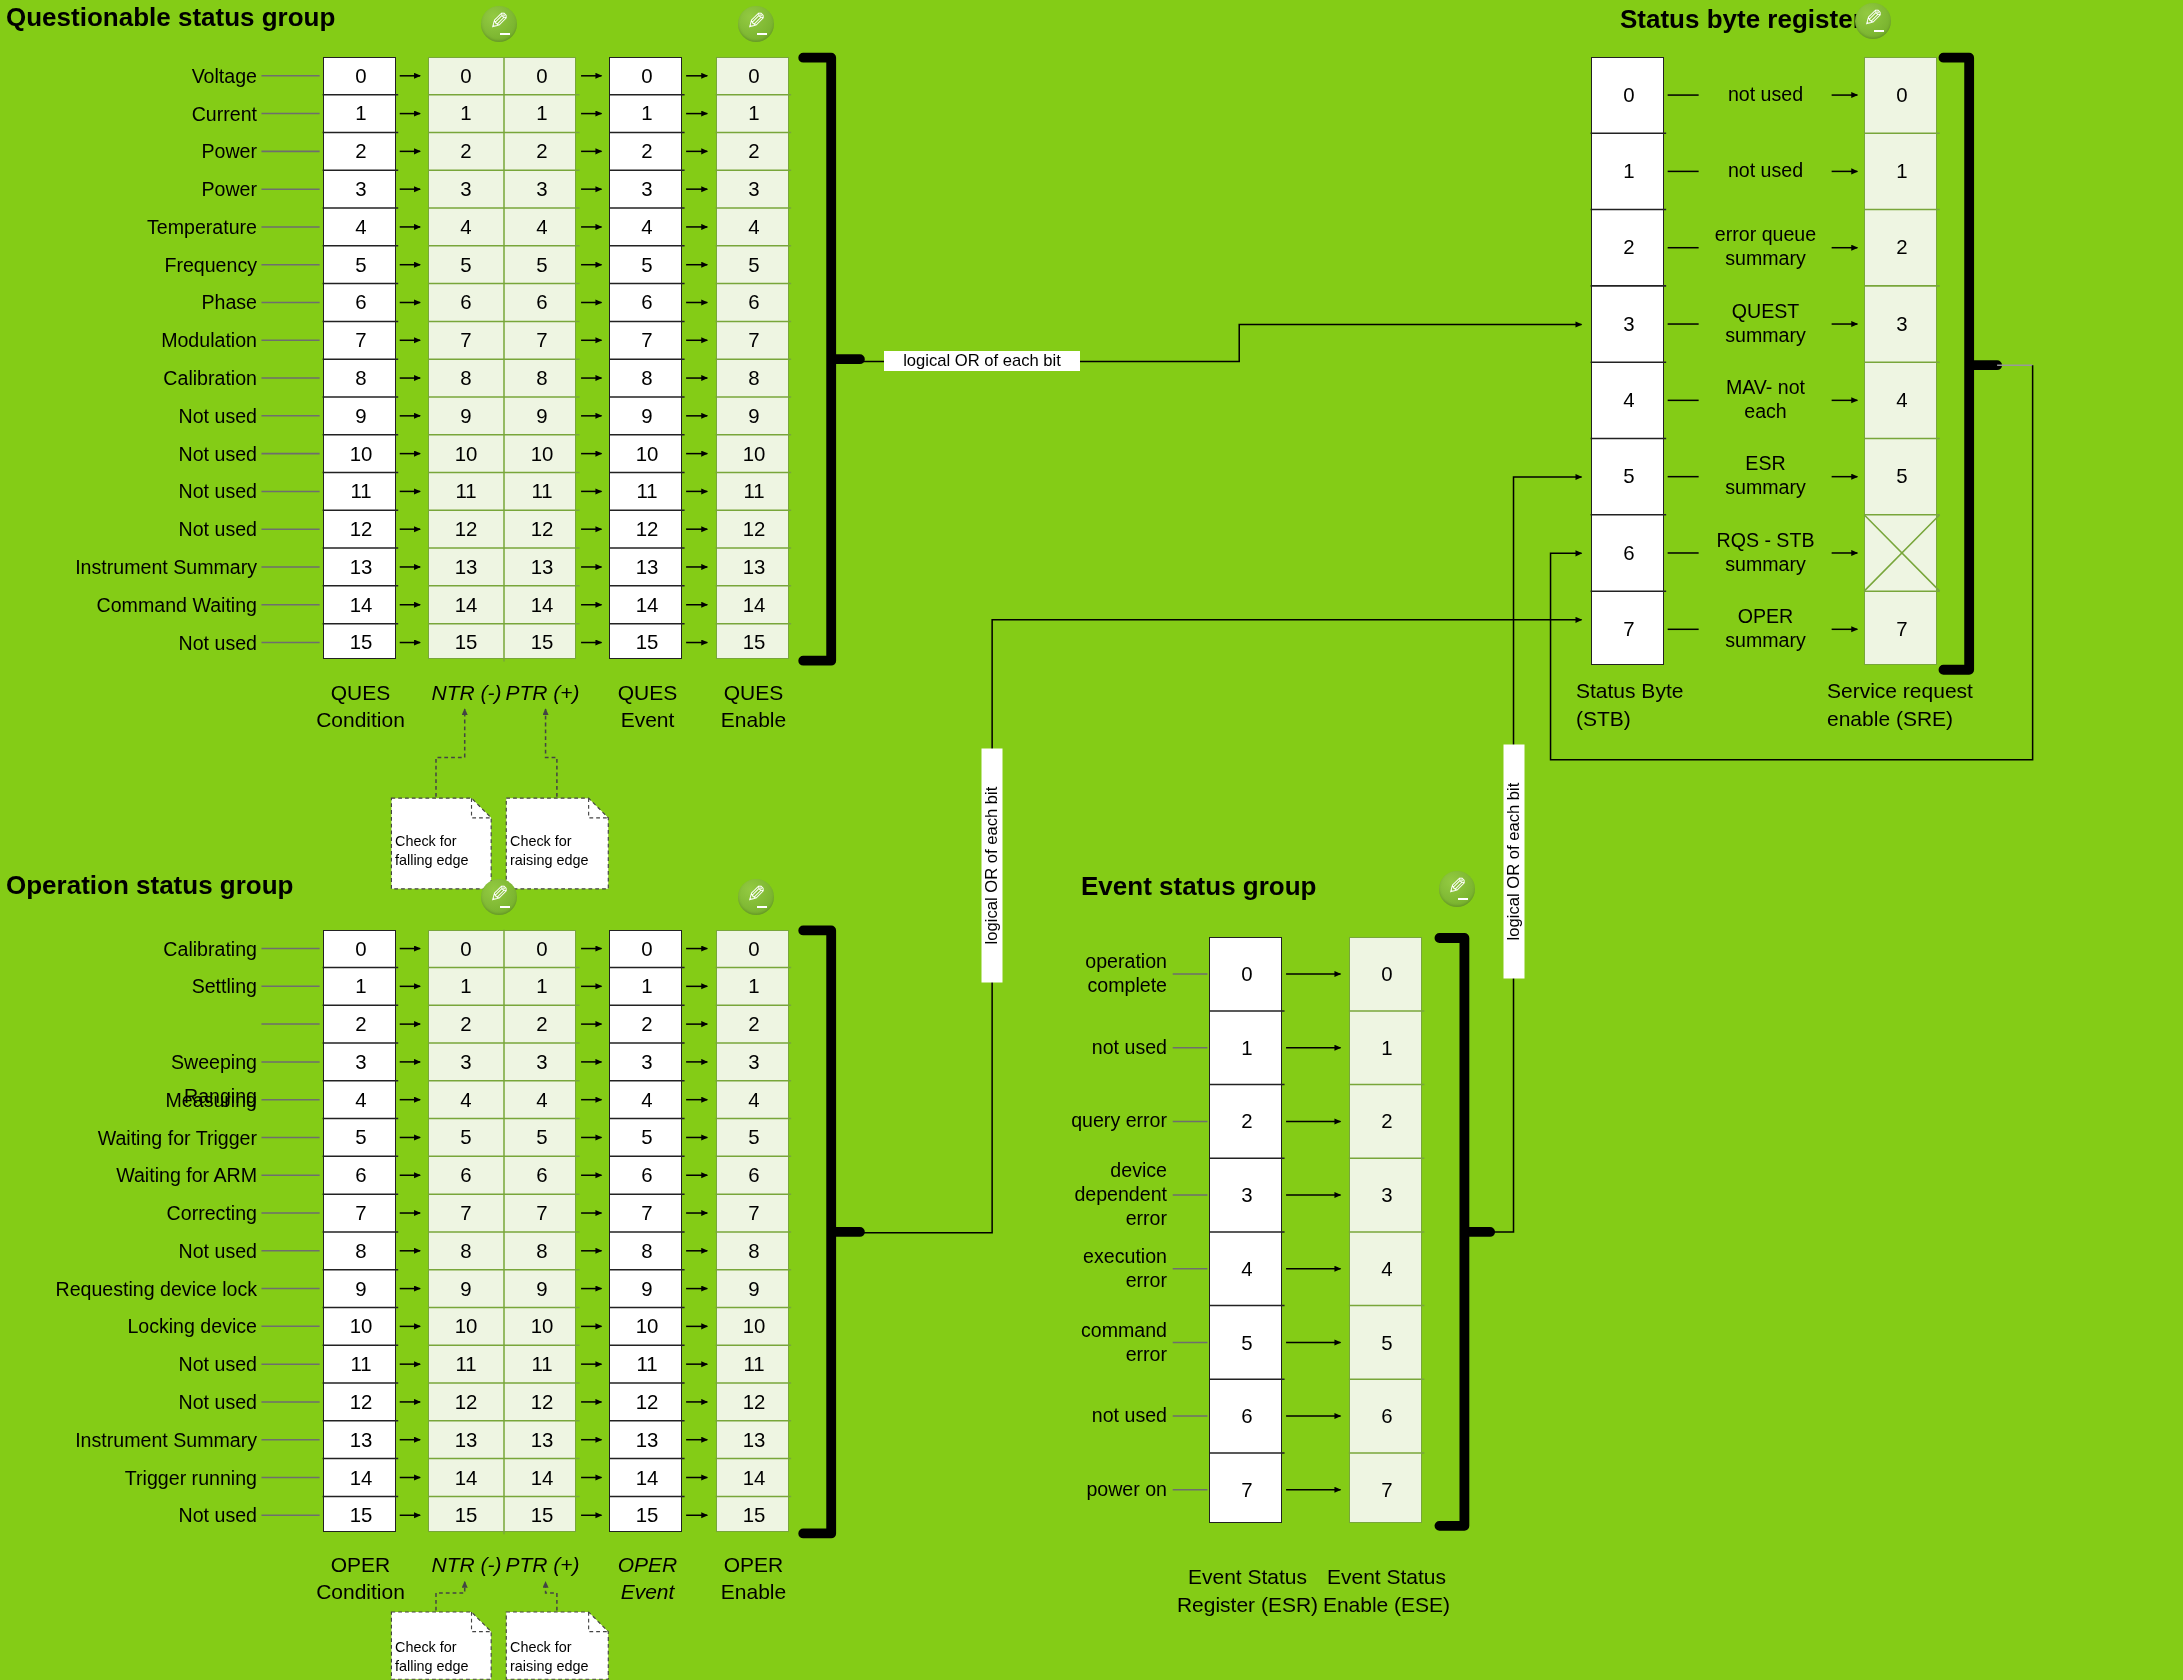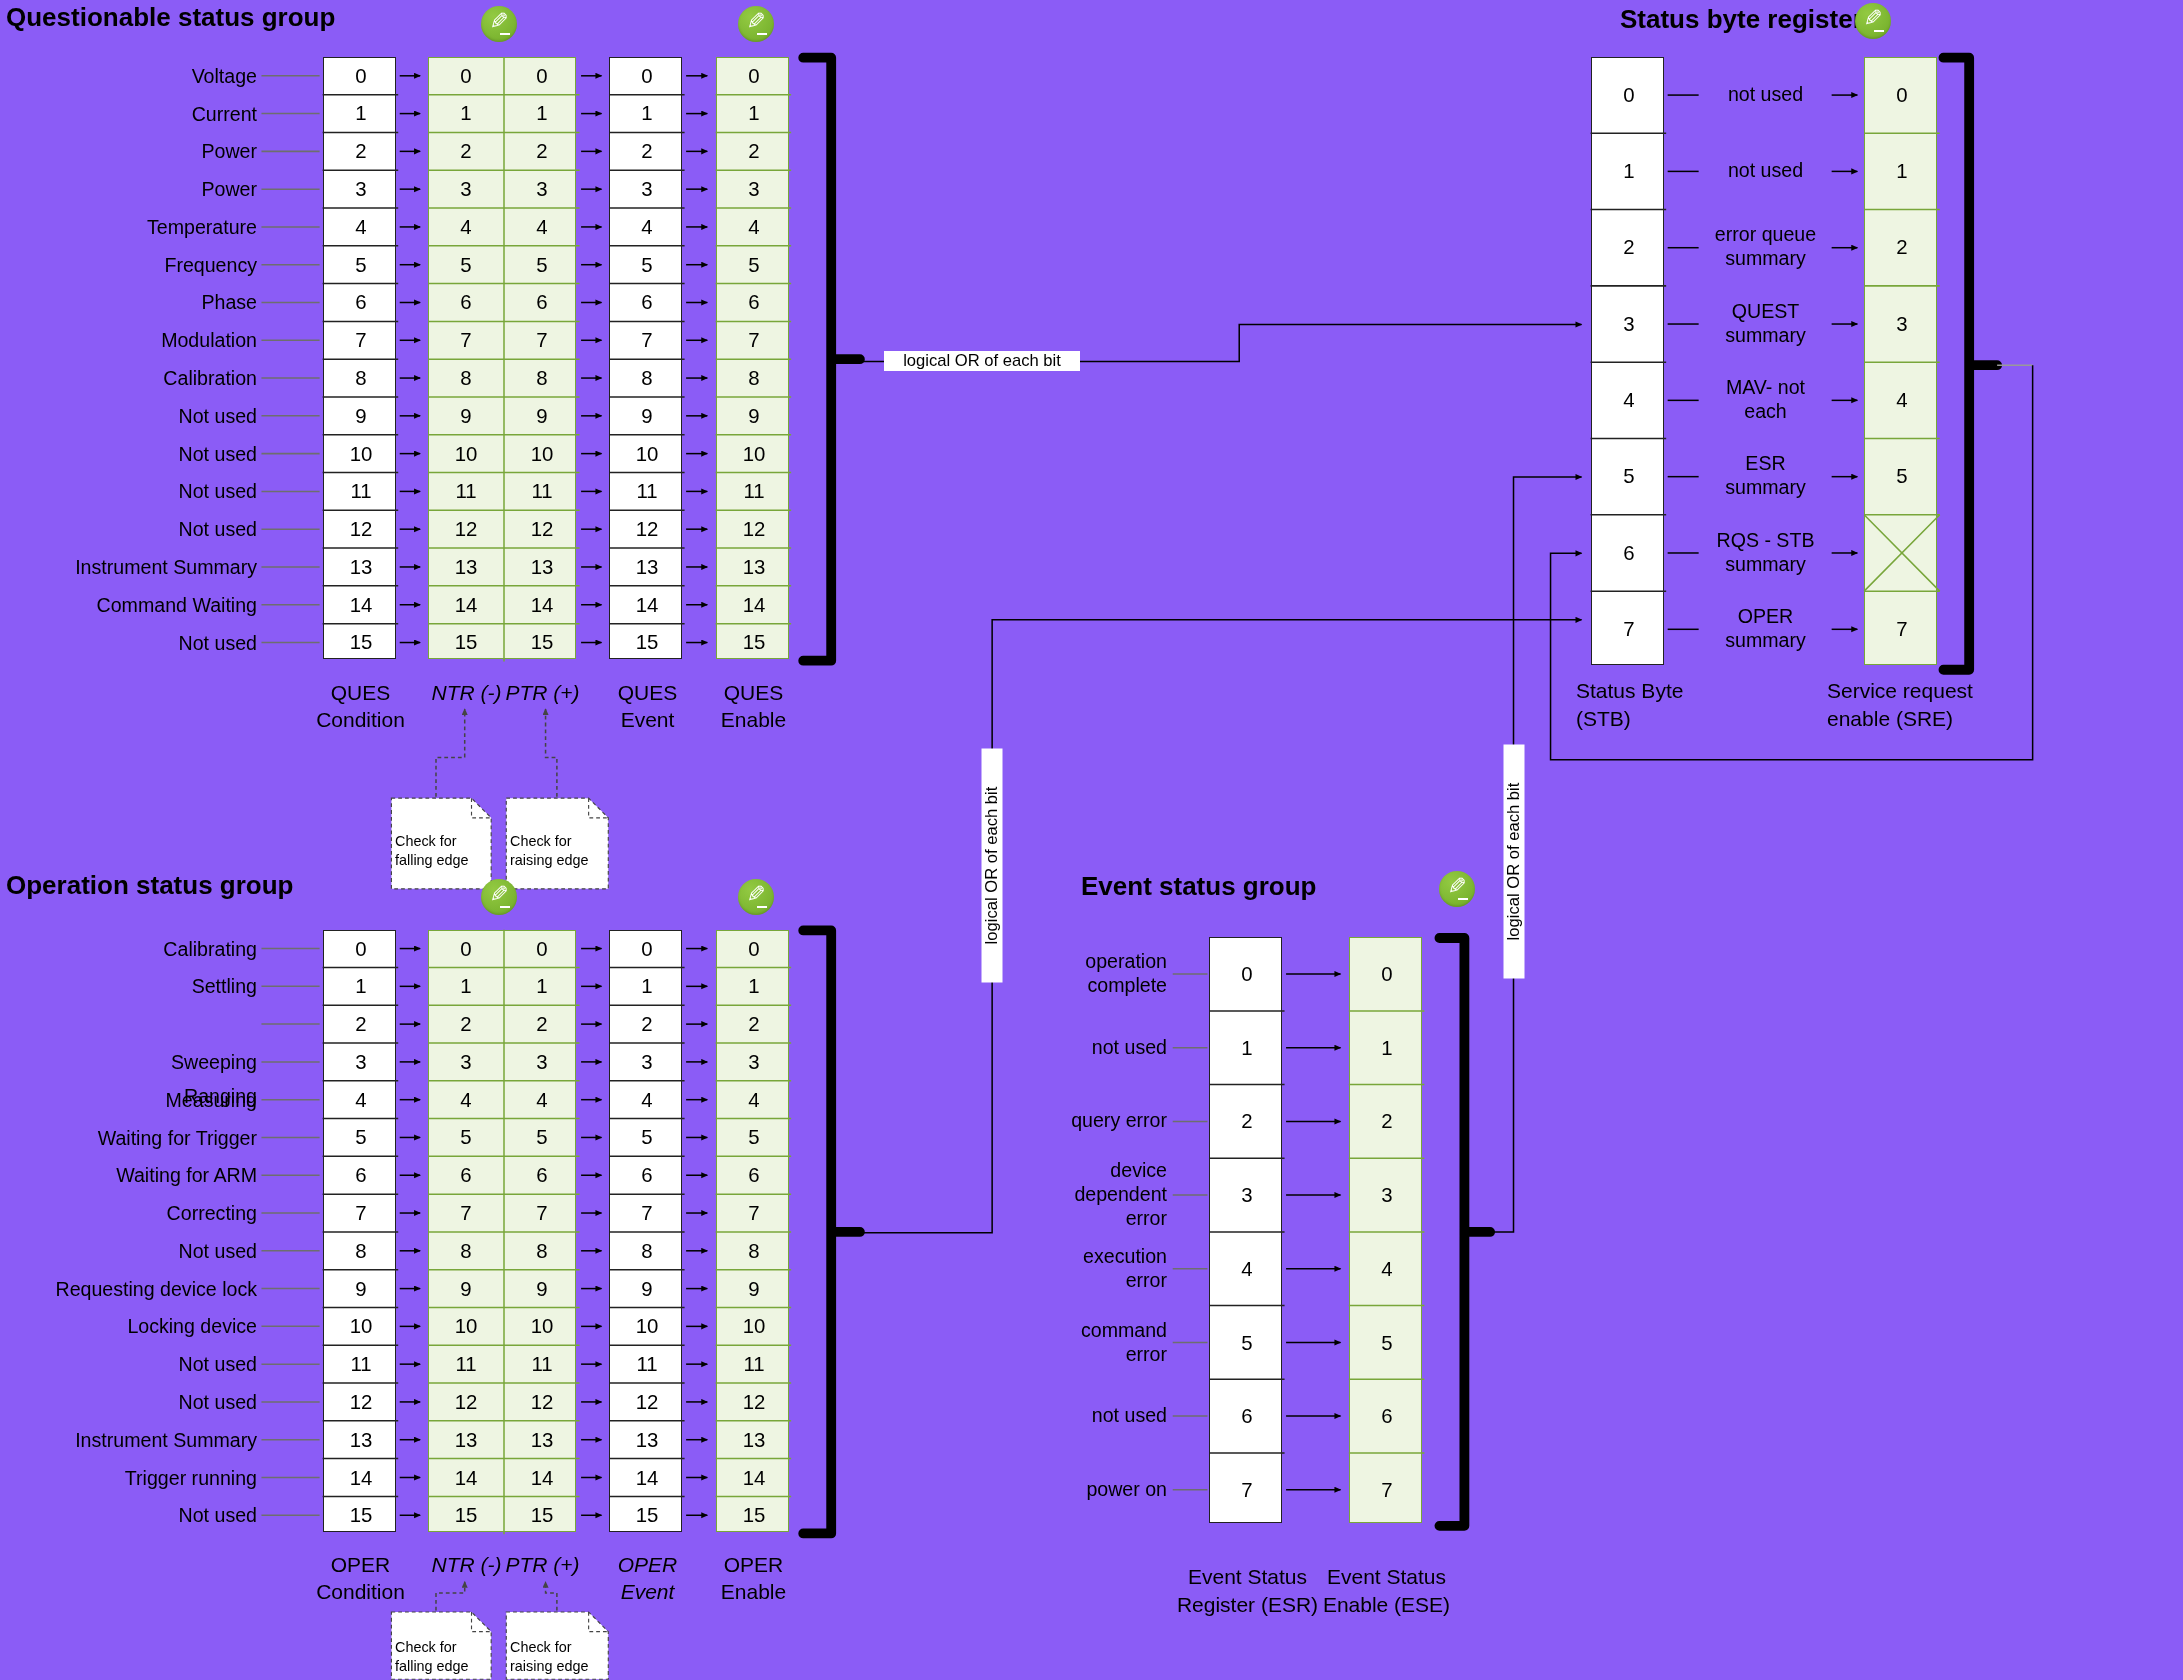--- a/index.html
+++ b/index.html
@@ -1,16 +1,16 @@
 <!DOCTYPE html>
 <html style="font-size:12px"><head>
 <meta charset="utf-8">
 <style>
   html,body{margin:0;padding:0;background:#fff;}
-  #stage{position:relative;width:2183px;height:1681px;background:#8b5cf6;
+  #stage{position:relative;width:2183px;height:1681px;background:#84cc16;
          font-family:"Liberation Sans",sans-serif;color:#000;overflow:hidden;}
   #stage > *{position:absolute;}
   svg.overlay{left:0;top:0;z-index:2;pointer-events:none;}
   .t-title{font-weight:bold;font-size:26px;line-height:1.15;white-space:nowrap;z-index:3;}
   .colbox{box-sizing:border-box;border:1.5px solid #222;background:#fff;z-index:1;}
   .colbox.green{border-color:#78a63a;background:#eef5e2;}
   .num{font-size:20.4px;text-align:center;z-index:3;}
   .rowlab{font-size:19.6px;text-align:right;white-space:nowrap;z-index:3;}
   .flexlab{display:flex;align-items:center;z-index:3;font-size:19.6px;line-height:1.22;}
   .flexlab.right{justify-content:flex-end;text-align:right;}

